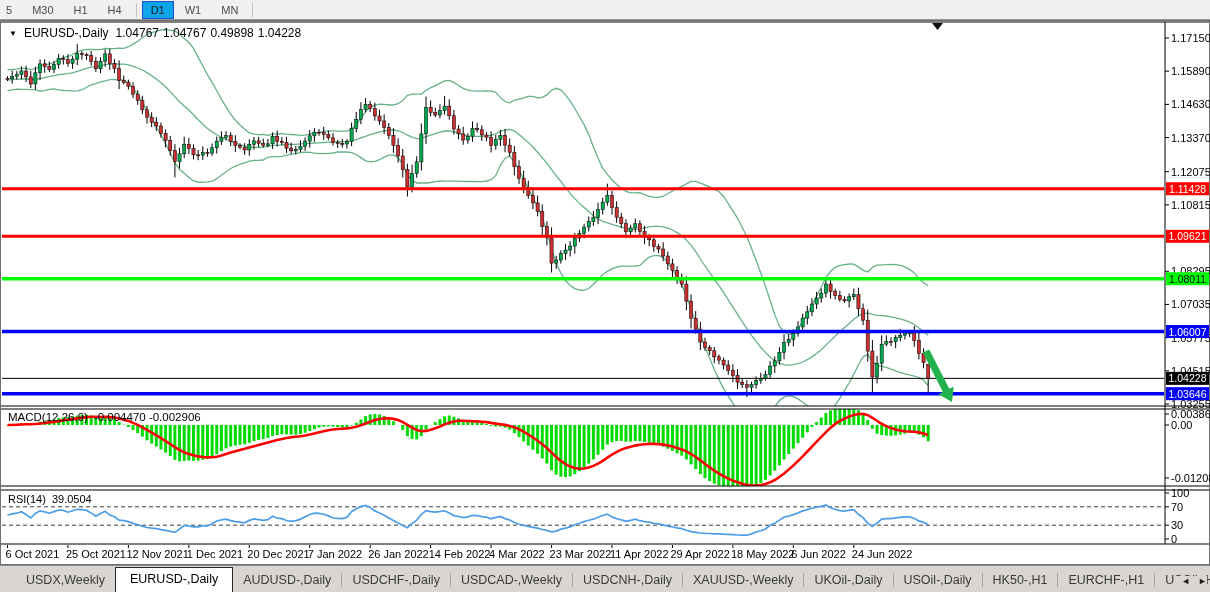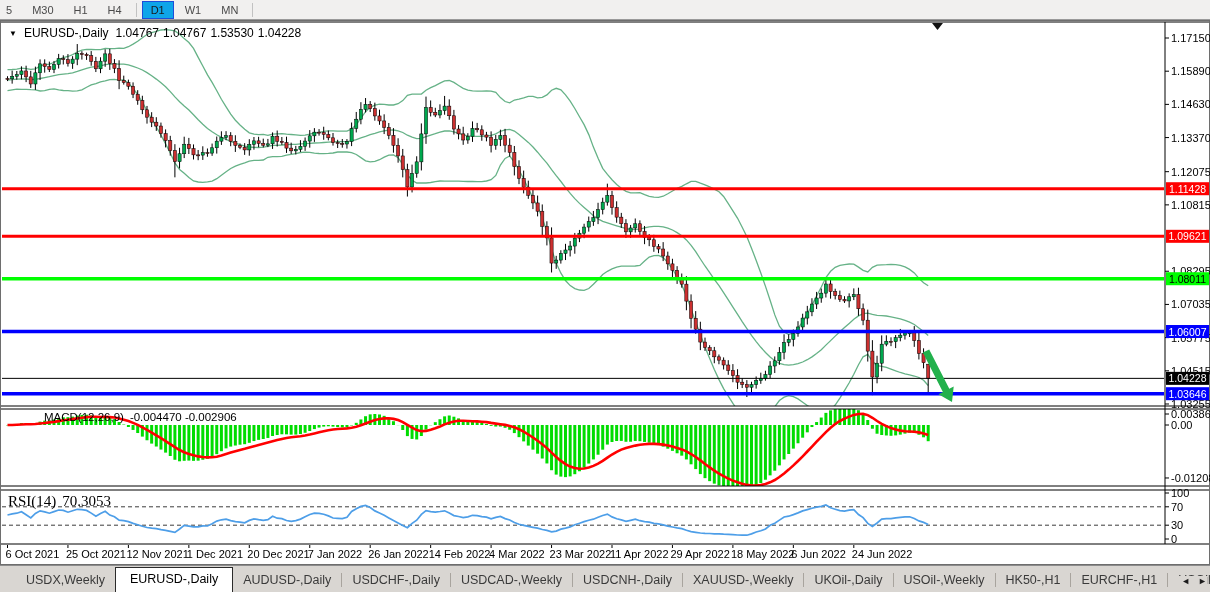--- a/index.html
+++ b/index.html
@@ -12,22 +12,22 @@
           line-height:14px;cursor:default;white-space:nowrap;}
   .tf-btn.active{background:#0ea5e9;border:1px solid #1d4ed8;color:#1a1a1a;}
   .tf-btn.first{margin-left:-3px;}
   .tf-sep{width:1px;height:14px;background:#c2c2c2;margin:0 4px;}
   
   #chart-area{position:absolute;top:20px;left:0;width:1210px;height:545px;background:#fff;}
   #chart-svg{display:block;width:1210px;height:545px;}
   .overlay{position:absolute;pointer-events:none;color:#000;}
   #chart-title{left:9px;top:6px;font-size:12px;display:flex;gap:7px;align-items:center;}
   #chart-title .tri{font-size:8px;position:relative;top:0px;}
-  #macd-label{left:8px;top:391px;font-size:11.5px;display:flex;gap:6px;margin-left:36px;}
-  #rsi-label{left:8px;top:473px;font-size:15px;display:flex;gap:6px;font-family:Liberation Serif, serif;}
+  #macd-label{left:8px;top:391px;font-size:11.5px;display:flex;gap:6px;}
+  #rsi-label{left:8px;top:473px;font-size:11px;display:flex;gap:6px;}
   #price-axis-overlay{position:absolute;left:1166px;top:0;width:44px;height:525px;}
   #time-axis-overlay{position:absolute;left:0;top:525px;width:1165px;height:20px;}
   
   #tabbar{position:absolute;top:565px;left:0;width:1210px;height:27px;background:#d9d6d2;
           border-top:1px solid #8c8c8c;box-sizing:border-box;display:flex;align-items:flex-end;
           padding-left:16px;overflow:hidden;}
   #tabs{display:flex;align-items:flex-end;white-space:nowrap;}
   .tab{font-size:12.5px;color:#3a3a3a;padding:4px 10px 5px;cursor:default;text-align:right;}
   .tab.active{background:#fff;border:1px solid #2b2b2b;border-bottom:none;color:#000;
               padding:4px 14px 6px;}
@@ -782,32 +782,32 @@
         </g>
         <polygon points="922.8,332.6 942.9,372 938.5,374.3 952,382 953.7,366.5 949.3,368.8 929.2,329.4" fill="#22b14c"></polygon>
         <polygon points="932.0000000000001,3 943.0000000000001,3 937.5000000000001,10" fill="#111"></polygon>
       </svg>
 
     <div id="chart-title" class="overlay">
       <span class="tri">▼</span>
       <span>EURUSD-,Daily</span>
       <span>1.04767</span>
       <span style="margin-left:-3px">1.04767</span>
-      <span style="margin-left:-3px">1.53530</span>
+      <span style="margin-left:-3px">0.49898</span>
       <span style="margin-left:-3px">1.04228</span>
     </div>
 
     <div id="macd-label" class="overlay">
       <span>MACD(12,26,9)</span>
       <span>-0.004470 -0.002906</span>
     </div>
 
     <div id="rsi-label" class="overlay">
       <span>RSI(14)</span>
-      <span>70.3053</span>
+      <span>39.0504</span>
     </div>
 
     <div id="price-axis-overlay"></div>
     <div id="time-axis-overlay"></div>
   </div>
 
   <div id="tabbar">
     <div id="tabs">
         <div class="tab">USDX,Weekly</div>
         <div class="tab active">EURUSD-,Daily</div>
@@ -816,21 +816,21 @@
         <div class="tab">USDCHF-,Daily</div>
         <div class="tab-div"></div>
         <div class="tab">USDCAD-,Weekly</div>
         <div class="tab-div"></div>
         <div class="tab">USDCNH-,Daily</div>
         <div class="tab-div"></div>
         <div class="tab">XAUUSD-,Weekly</div>
         <div class="tab-div"></div>
         <div class="tab">UKOil-,Daily</div>
         <div class="tab-div"></div>
-        <div class="tab">USOil-,Weekly</div>
+        <div class="tab">USOil-,Daily</div>
         <div class="tab-div"></div>
         <div class="tab">HK50-,H1</div>
         <div class="tab-div"></div>
         <div class="tab">EURCHF-,H1</div>
         <div class="tab-div"></div>
         <div class="tab">USOil-,H</div>
       </div>
     <div class="tab-scroll">
       <span>◄</span>
       <span>►</span>

